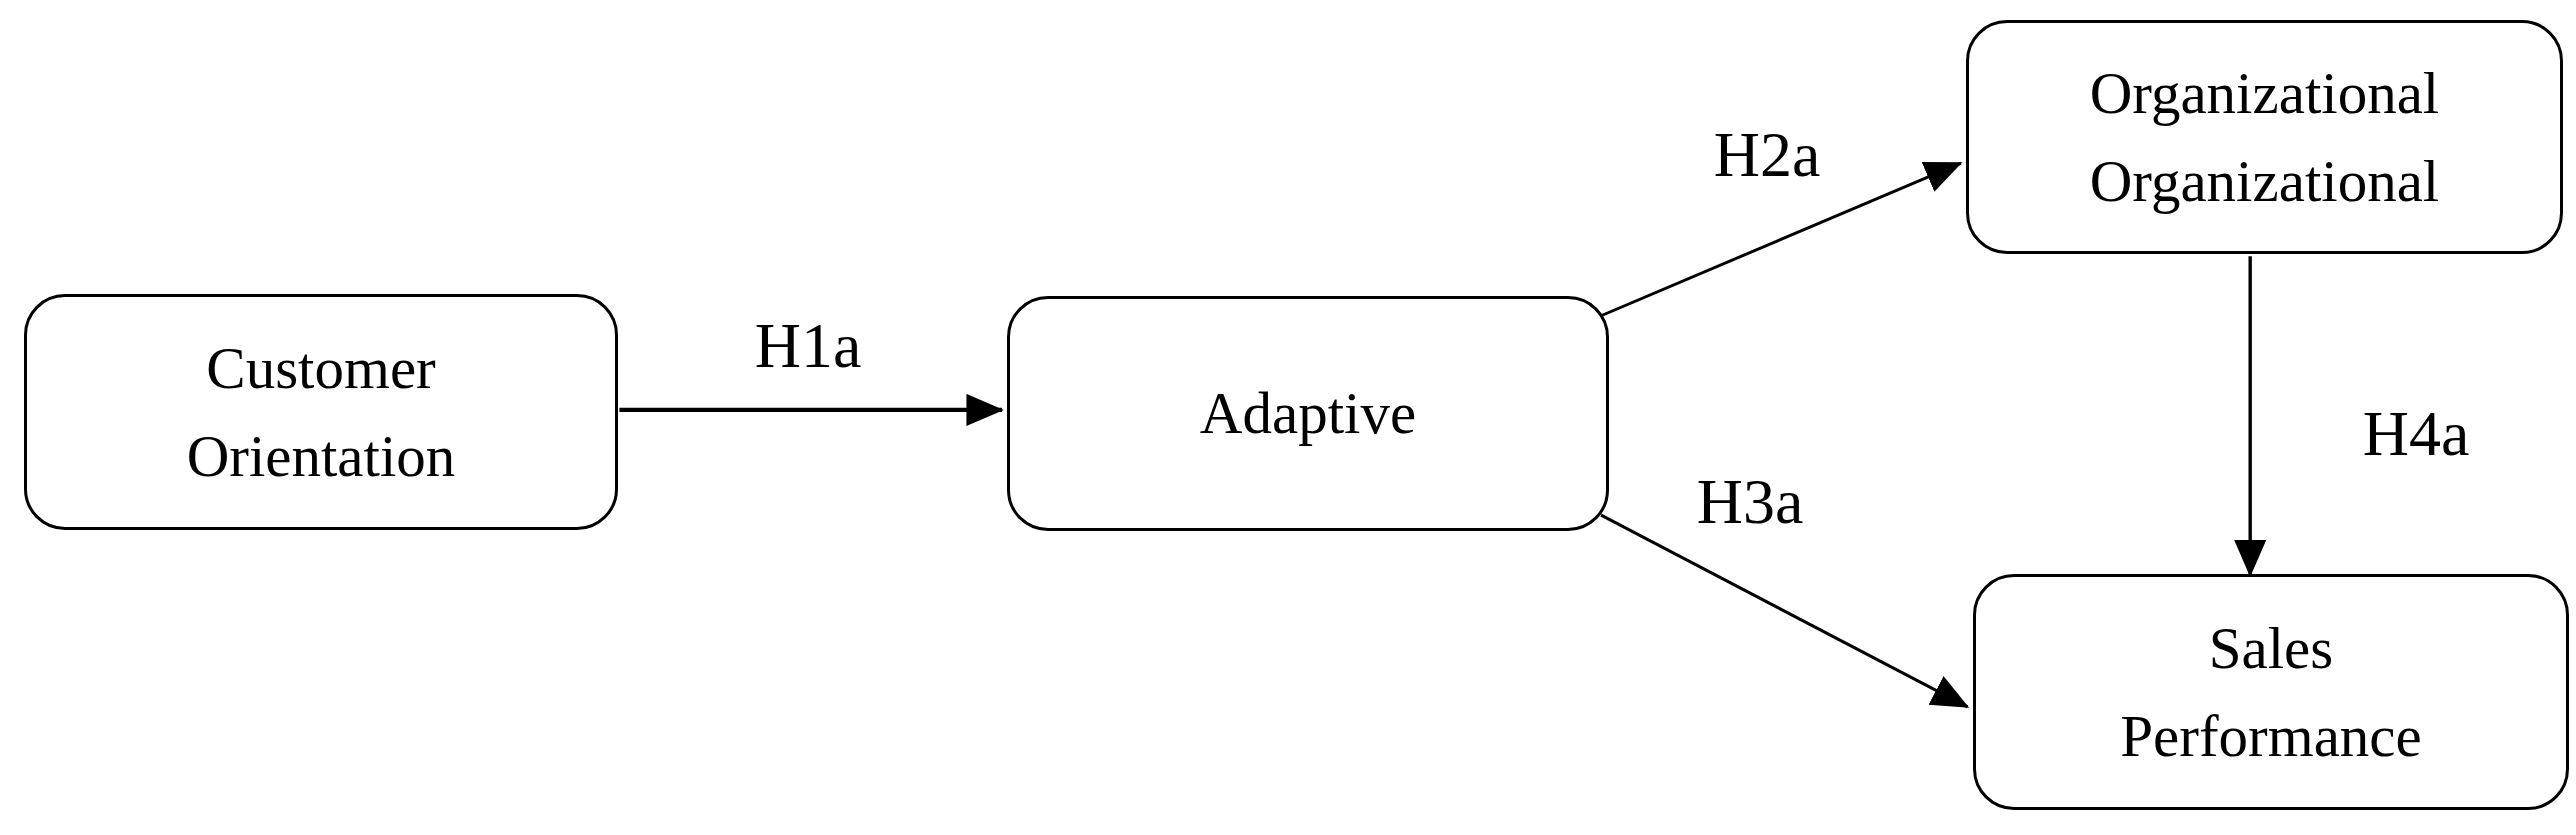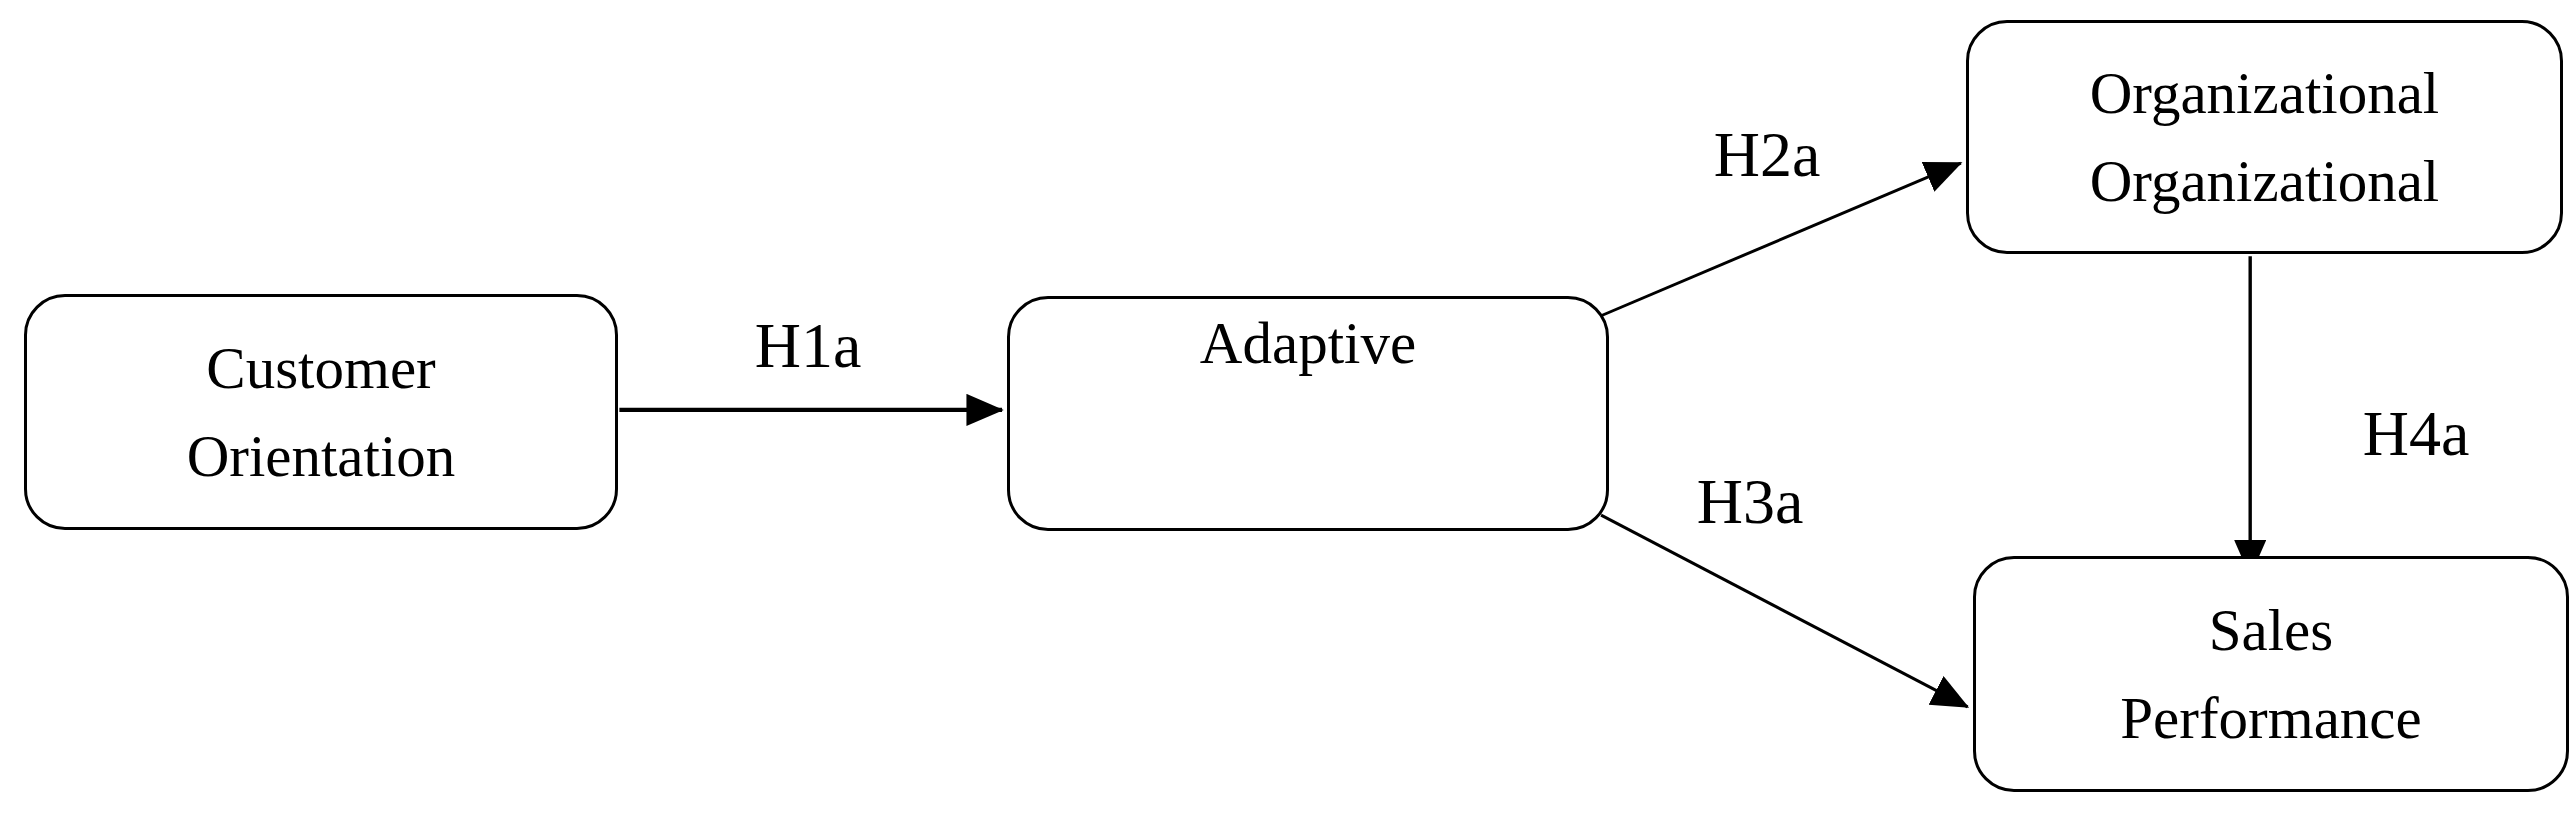--- a/index.html
+++ b/index.html
@@ -31,23 +31,23 @@
     display: flex;
     flex-direction: column;
     align-items: center;
     justify-content: center;
     text-align: center;
     font-size: 59px;
     line-height: 1.5;
     color: #000000;
   }
   .node-customer-orientation    { left: 24px;   top: 294px; width: 594px; height: 236px; }
-  .node-adaptive-selling        { left: 1007px; top: 296px; width: 602px; height: 235px; justify-content: space-between; }
+  .node-adaptive-selling        { left: 1007px; top: 296px; width: 602px; height: 235px; }
   .node-organizational-identification { left: 1966px; top: 20.4px;  width: 597px; height: 234px; }
-  .node-sales-performance       { left: 1973px; top: 556px; width: 596px; height: 236px; }
+  .node-sales-performance       { left: 1973px; top: 574px; width: 596px; height: 236px; }
   .edge-label {
     position: absolute;
     transform: translate(-50%, -50%);
     font-size: 64px;
     line-height: 1;
     white-space: nowrap;
     color: #000000;
   }
   .edge-label-h1a { left: 808px;  top: 346px; }
   .edge-label-h2a { left: 1731px; top: 155px; margin-left: 36px; }

